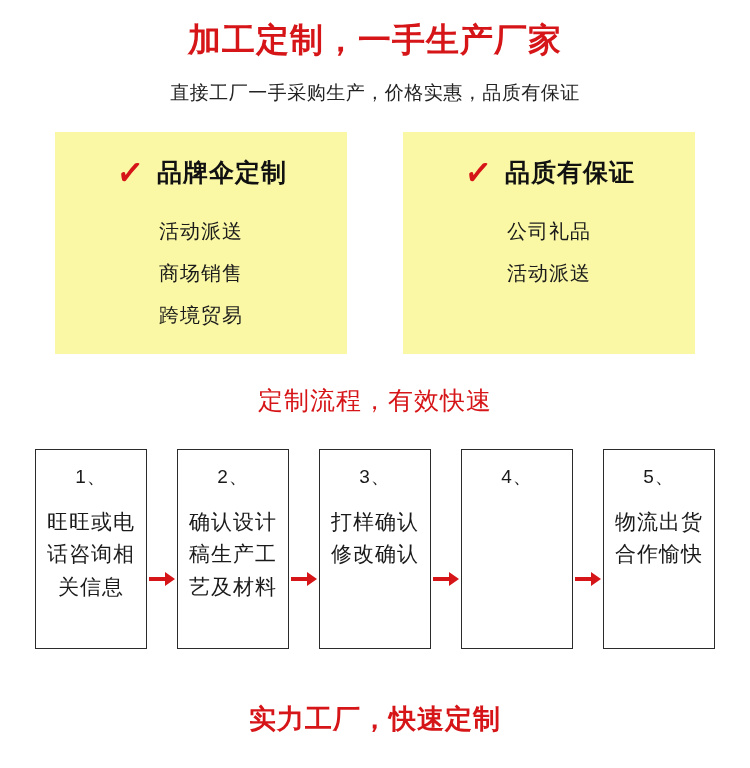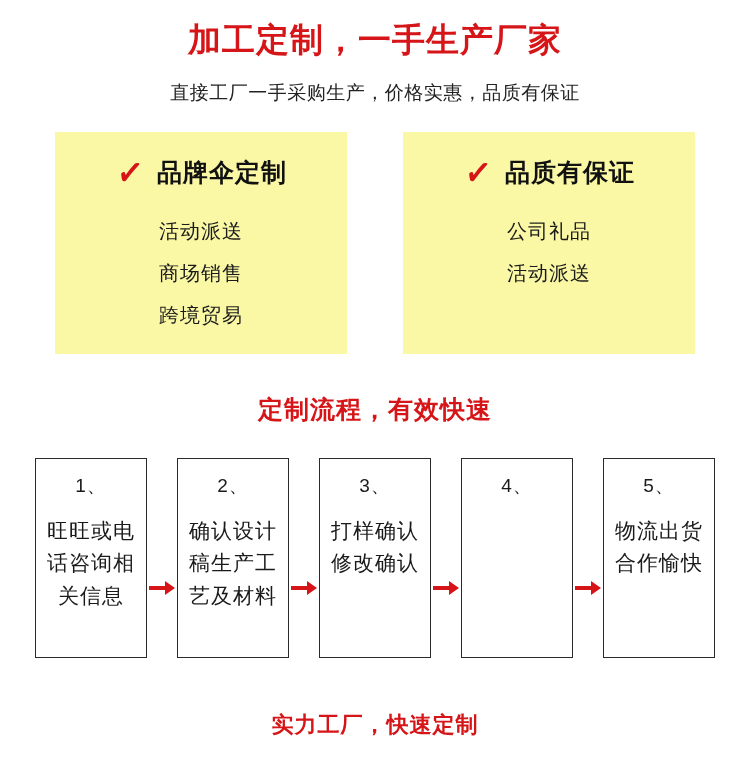--- a/index.html
+++ b/index.html
@@ -84,24 +84,24 @@
     color: #1a1a1a;
     line-height: 1.0;
     padding: 11px 0;
     letter-spacing: 1px;
   }
 
   
   .flow-title {
     text-align: center;
     font-size: 25px;
-    font-weight: bold;
-    color: #d61518;
-    letter-spacing: 1px;
-    margin-top: 39px;
+    font-weight: normal;
+    color: #d61518;
+    letter-spacing: 1px;
+    margin-top: 30px;
   }
   .flow {
     display: flex;
     align-items: flex-start;
     justify-content: center;
     margin-top: 32px;
   }
   .step {
     width: 112px;
     min-height: 200px;
@@ -130,21 +130,21 @@
     text-align: center;
     color: #d61518;
     font-size: 22px;
     line-height: 1;
   }
   .arrow svg { display: block; margin: 0 auto; }
 
   
   .footer {
     text-align: center;
-    font-size: 22px;
+    font-size: 27px;
     font-weight: bold;
     color: #d61518;
     letter-spacing: 1px;
     margin-top: 52px;
   }
 </style>
 </head>
 <body>
 
 <div class="page">

